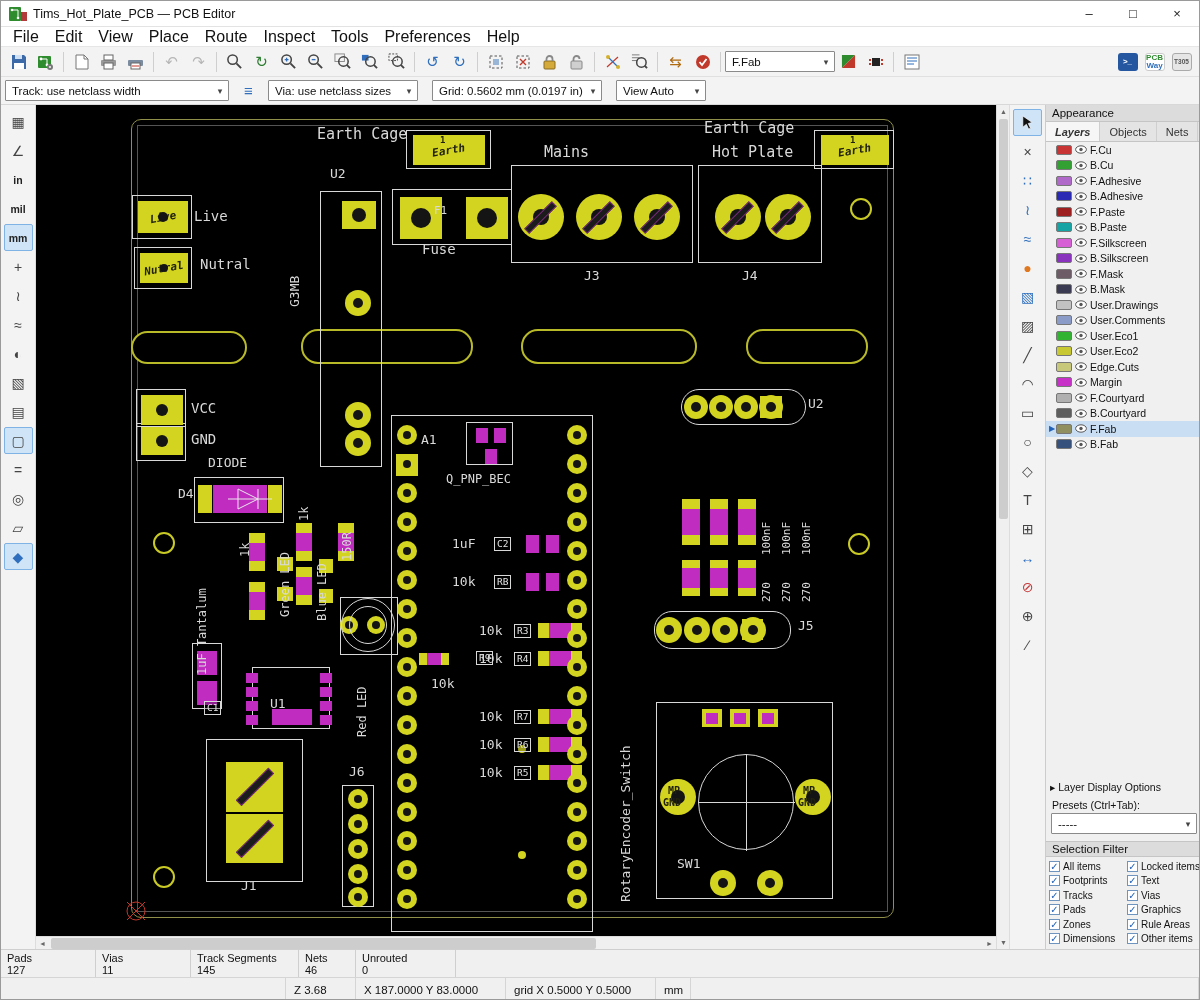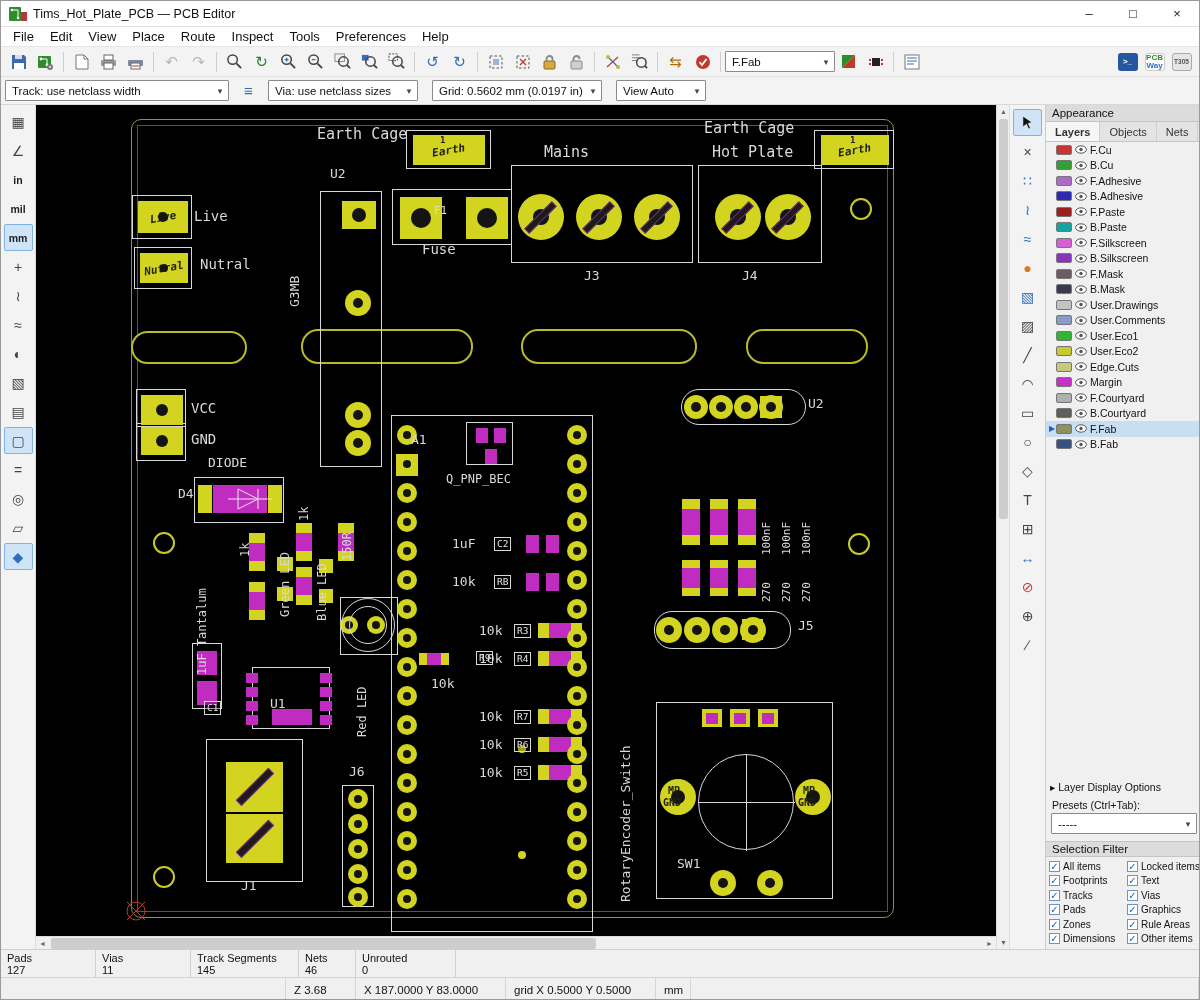--- a/index.html
+++ b/index.html
@@ -6,21 +6,21 @@
   *{box-sizing:border-box;}
   .window{width:1200px;height:1000px;background:#ffffff;font-family:"Liberation Sans",sans-serif;position:relative;border:1px solid #9a9a9a;overflow:hidden;}
   
   .titlebar{height:26px;background:#ffffff;display:flex;align-items:center;border-bottom:1px solid #e3e3e3;}
   .titlebar .appico{width:18px;height:16px;margin:0 6px 0 8px;}
   .titlebar .ttl{font-size:12.5px;color:#111;flex:0 0 auto;}
   .titlebar .sp{flex:1;}
   .wbtn{width:44px;height:26px;display:flex;align-items:center;justify-content:center;font-size:13px;color:#222;}
   
   .menubar{height:20px;background:#ffffff;display:flex;align-items:center;padding-left:4px;border-bottom:1px solid #e6e6e6;}
-  .menu-item{font-size:13px;color:#111;padding:1px 8px;}
+  .menu-item{font-size:16px;color:#111;padding:1px 8px;}
   
   .tb1{height:30px;background:#f3f3f3;display:flex;align-items:center;padding:0 4px;border-bottom:1px solid #e0e0e0;}
   .tb-btn{width:27px;height:25px;display:flex;align-items:center;justify-content:center;border-radius:2px;flex:0 0 auto;}
   .tb-btn .tg{font-size:15px;line-height:1;}
   .tb-btn.dis{opacity:.35;}
   .tb-sep{width:1px;height:20px;background:#cfcfcf;margin:0 4px;flex:0 0 auto;}
   .tb-spacer{flex:1;}
   .combo{height:21px;background:#fff;border:1px solid #8a8a8a;display:flex;align-items:center;font-size:11.5px;color:#111;padding-left:6px;border-radius:1px;position:relative;flex:0 0 auto;}
   .combo .arr{margin-left:auto;width:16px;text-align:center;color:#444;font-size:9px;}
   .tb2{height:28px;background:#f3f3f3;display:flex;align-items:center;padding:0 4px;gap:6px;border-bottom:1px solid #d8d8d8;}
@@ -58,21 +58,21 @@
   .sb-arr{width:13px;height:13px;font-size:7px;color:#666;display:flex;align-items:center;justify-content:center;flex:0 0 auto;}
   .sb-thumbh{height:11px;background:#cdcdcd;border-radius:2px;}
   .sb-thumbv{position:absolute;left:2px;width:9px;background:#cdcdcd;border-radius:2px;}
   
   .righttools{position:absolute;left:1008px;top:0;width:36px;height:844px;background:#f3f3f3;border-left:1px solid #ddd;display:flex;flex-direction:column;align-items:center;padding-top:3px;}
   
   .appearance{position:absolute;left:1044px;top:0;width:156px;height:844px;background:#f0f0f0;border-left:1px solid #ccc;font-size:11px;color:#111;}
   .app-header{height:17px;background:#dcdcdc;border-bottom:1px solid #c5c5c5;display:flex;align-items:center;padding-left:6px;font-size:11.5px;}
   .app-tabs{height:20px;display:flex;background:#e4e4e4;border-bottom:1px solid #c5c5c5;}
   .app-tab{padding:2px 9px;font-size:11px;color:#333;border-right:1px solid #cfcfcf;display:flex;align-items:center;}
-  .app-tab.act{background:#f6f6f6;font-weight:bold;}
+  .app-tab.act{background:#f6f6f6;font-weight:bold;font-style:italic;}
   .layer-row{height:15.5px;display:flex;align-items:center;padding-left:3px;}
   .layer-row.sel{background:#c9def2;}
   .layer-row .selarr{width:7px;font-size:8px;color:#2262b8;}
   .swatch{width:16px;height:10px;border:1px solid #777;border-radius:2px;margin-right:3px;flex:0 0 auto;}
   .eye{margin-right:3px;flex:0 0 auto;display:flex;}
   .layer-name{font-size:10.5px;white-space:nowrap;}
   .ldo{position:absolute;left:4px;top:676px;font-size:10.5px;}
   .presets-label{position:absolute;left:6px;top:694px;font-size:10.5px;}
   .presets-dd{position:absolute;left:5px;top:708px;width:146px;}
   .sf-header{position:absolute;left:0;top:736px;width:156px;height:16px;background:#dcdcdc;border-top:1px solid #c5c5c5;border-bottom:1px solid #c5c5c5;display:flex;align-items:center;padding-left:6px;font-size:11.5px;}
@@ -754,21 +754,21 @@
         <div class="pt vt" style="left: 203px; top: 452px; font-size: 12px;">1k</div>
         <div class="pt vt" style="left: 262px; top: 416px; font-size: 12px;">1k</div>
         <div class="pt vt" style="left: 305px; top: 456px; font-size: 12px;">150R</div>
         <div class="pt vt" style="left: 243px; top: 512px; font-size: 12px;">Green LED</div>
         <div class="pt vt" style="left: 280px; top: 516px; font-size: 12px;">Blue LED</div>
         <div class="pt vt" style="left: 320px; top: 632px; font-size: 12px;">Red LED</div>
         <div class="pt vt" style="left: 160px; top: 570px; font-size: 12px;">1uF Tantalum</div>
         <div class="pt" style="left: 234px; top: 592px; font-size: 13px;">U1</div>
         <div class="pt" style="left: 205px; top: 774px; font-size: 13px;">J1</div>
         <div class="pt" style="left: 313px; top: 660px; font-size: 13px;">J6</div>
-        <div class="pt" style="left: 375px; top: 328px; font-size: 13px;">A1</div>
+        <div class="pt" style="left: 385px; top: 328px; font-size: 13px;">A1</div>
         <div class="pt" style="left: 410px; top: 368px; font-size: 12px;">Q_PNP_BEC</div>
         <div class="pt" style="left: 416px; top: 432px; font-size: 13px;">1uF</div>
         <div class="pt" style="left: 416px; top: 470px; font-size: 13px;">10k</div>
         <div class="pt" style="left: 443px; top: 519px; font-size: 13px;">10k</div>
         <div class="pt" style="left: 443px; top: 547px; font-size: 13px;">10k</div>
         <div class="pt" style="left: 395px; top: 572px; font-size: 13px;">10k</div>
         <div class="pt" style="left: 443px; top: 605px; font-size: 13px;">10k</div>
         <div class="pt" style="left: 443px; top: 633px; font-size: 13px;">10k</div>
         <div class="pt" style="left: 443px; top: 661px; font-size: 13px;">10k</div>
         <div class="pt vt" style="left: 583px; top: 797px; font-size: 13px;">RotaryEncoder_Switch</div>

